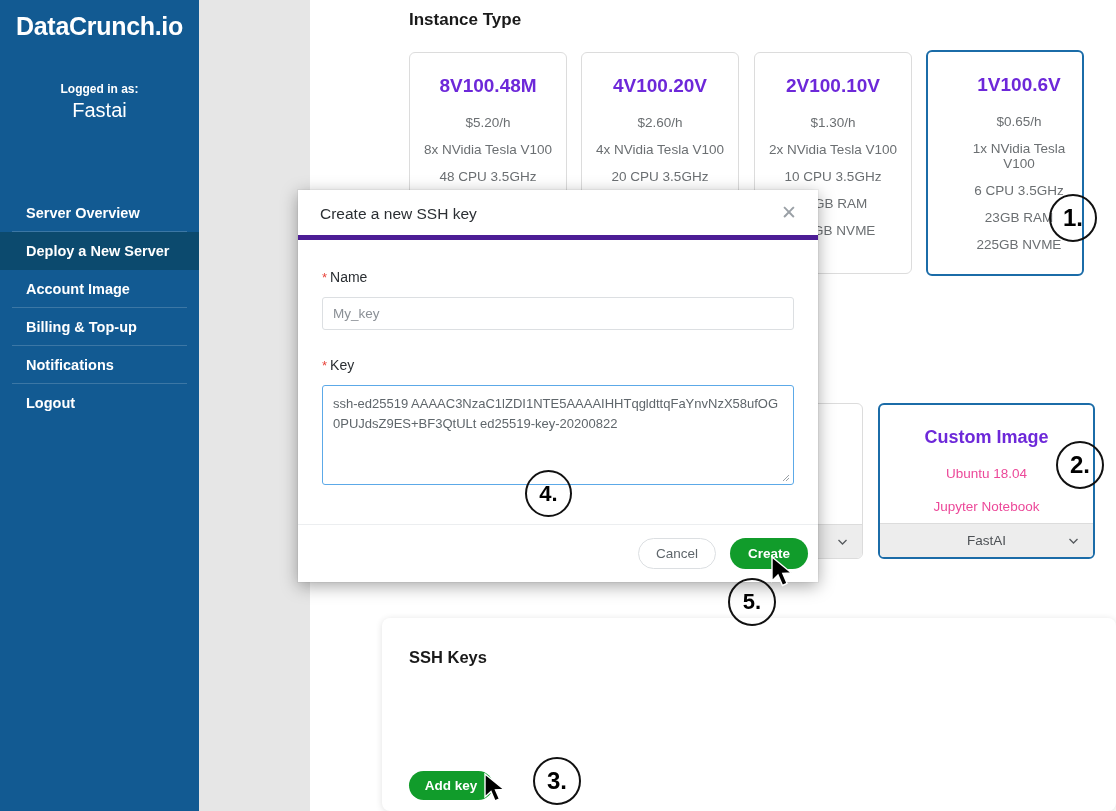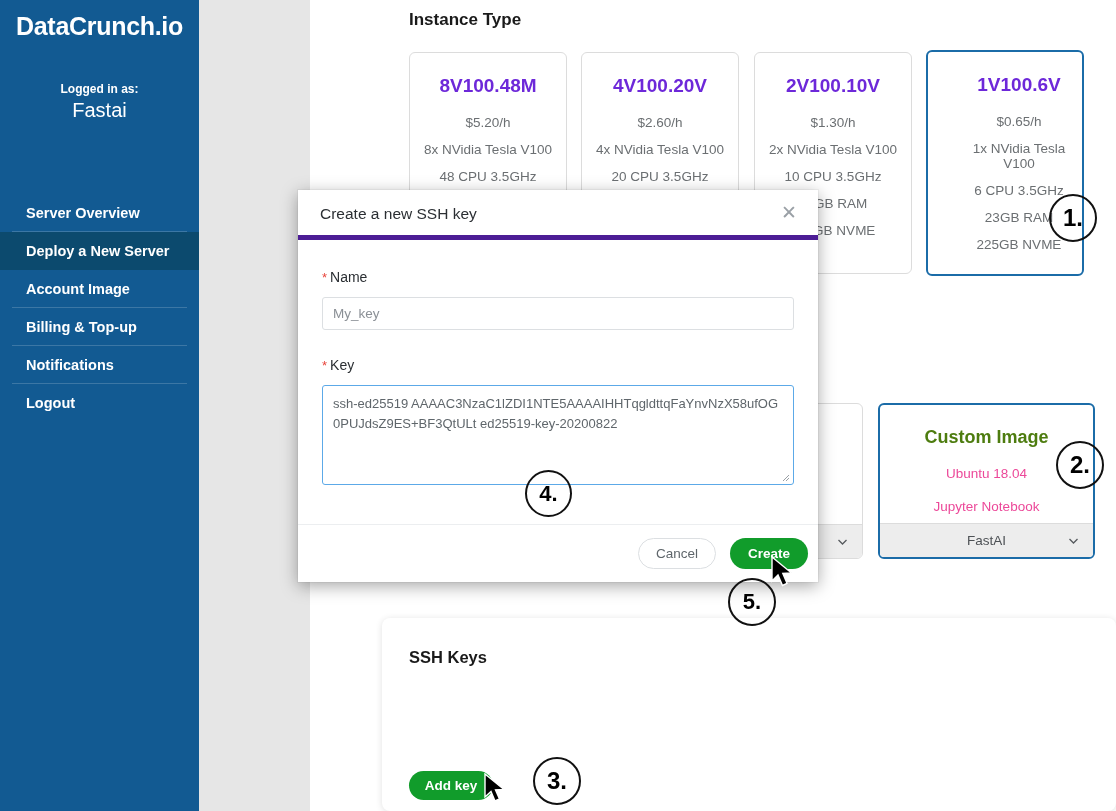--- a/index.html
+++ b/index.html
@@ -84,21 +84,21 @@
   .img-card-left .foot {
     position: absolute; left: 0; right: 0; bottom: 0; height: 34px;
     background: #ededed; border-top: 1px solid #dcdcdc;
     border-radius: 0 0 5px 5px;
   }
   .img-card {
     position: absolute; left: 878px; top: 403px; width: 217px; height: 156px;
     border: 2px solid #1b6ca8; border-radius: 6px; background: #ffffff;
     text-align: center;
   }
-  .img-title { margin-top: 22px; font-size: 18px; font-weight: bold; color: #4d7c0f; }
+  .img-title { margin-top: 22px; font-size: 18px; font-weight: bold; color: #6d28d9; }
   .img-line { font-size: 13.5px; color: #ec4899; margin-top: 18px; }
   .img-foot {
     position: absolute; left: 0; right: 0; bottom: 0; height: 34px;
     background: #ededed; border-top: 1px solid #dcdcdc;
     border-radius: 0 0 4px 4px;
     display: flex; align-items: center; justify-content: center;
     font-size: 13.5px; color: #4d5155;
   }
   .chev {
     position: absolute; right: 14px; top: 50%; transform: translateY(-50%);

